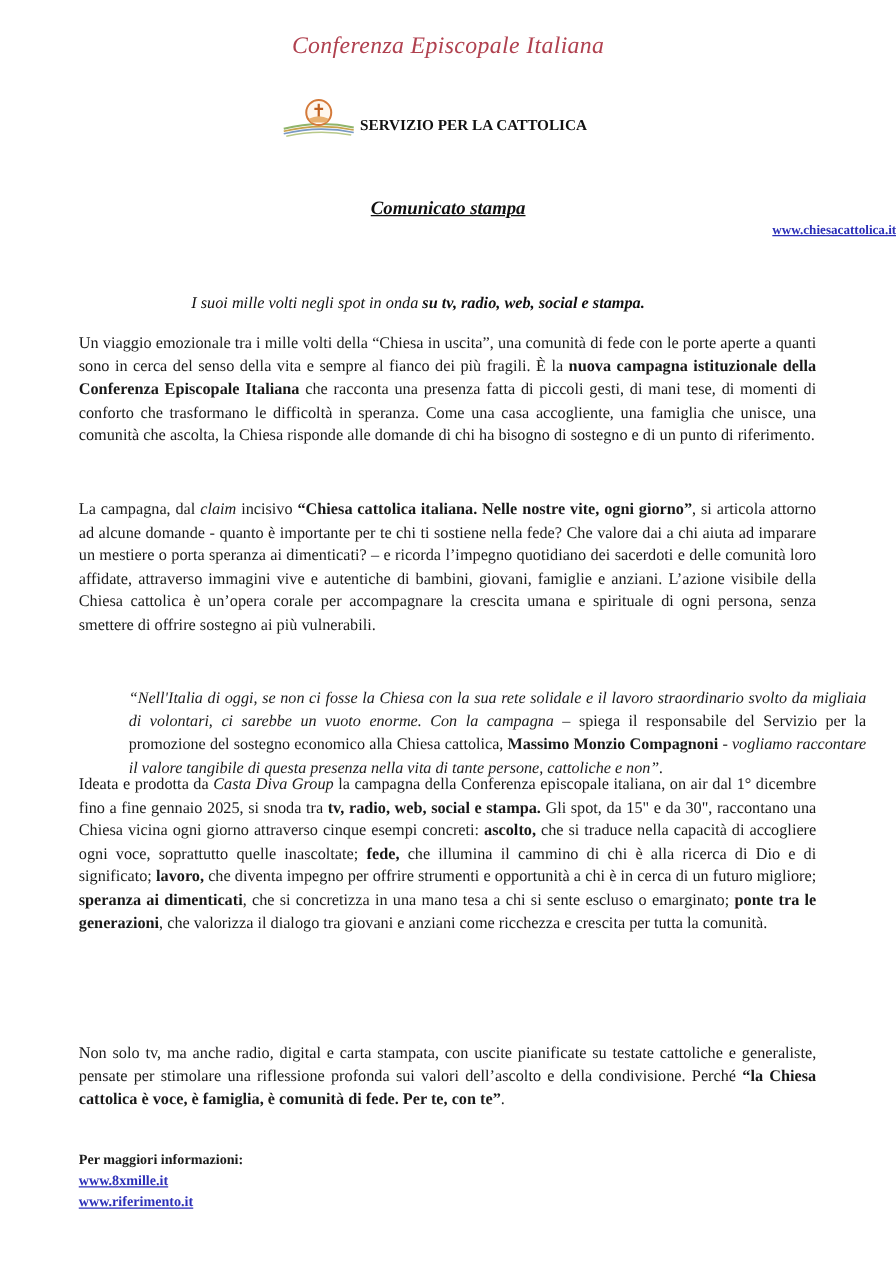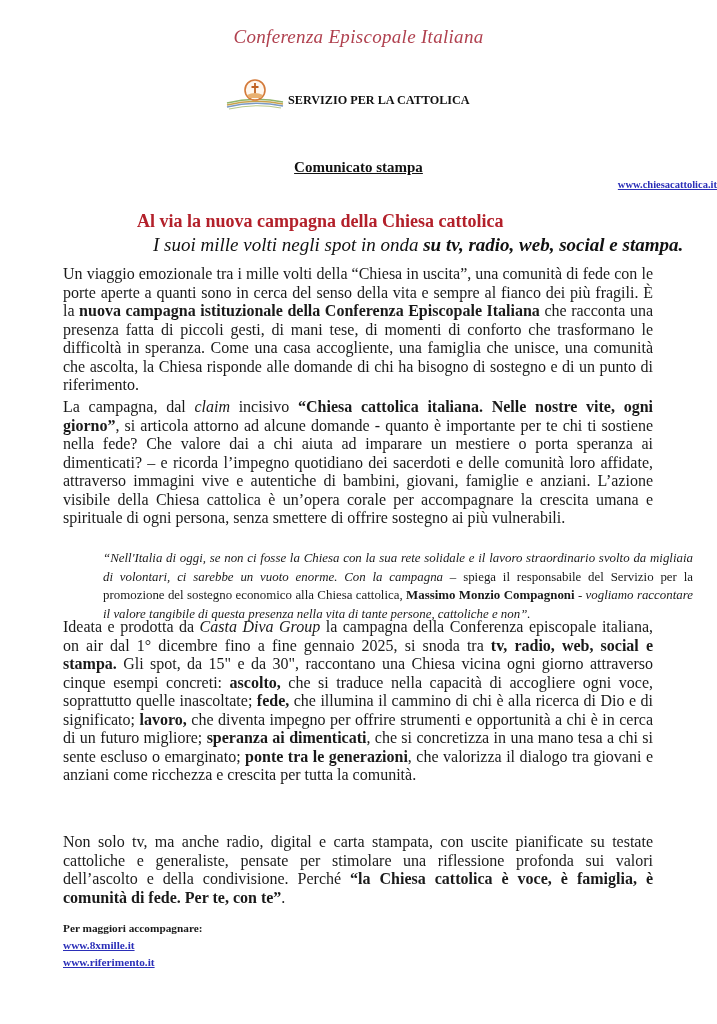--- a/index.html
+++ b/index.html
@@ -12,31 +12,31 @@
       color: #b0414f; letter-spacing: 0.3px; }
 
     .logo { position: absolute; left: 225px; top: 76px; width: 60px; height: 36px; }
 
     .service { position: absolute; left: 0; width: 717px; text-align: center;
       font-weight: bold; font-size: 12.2px; color: #111; }
     .service.l1 { top: 93px; left: 288px; width: auto; text-align: left; }
     .service.l2 { top: 117px; left: 148px; width: auto; text-align: left; }
 
     .comunicato { position: absolute; top: 159px; left: 0; width: 717px; text-align: center;
-      font-weight: bold; font-size: 15px; text-decoration: underline; color: #111; }
+      font-weight: bold; font-size: 15px; text-decoration: underline; color: #111; font-style: italic; }
     .site-link { position: absolute; top: 179px; left: 0; width: 717px; text-align: right;
       font-weight: bold; font-size: 10.5px; }
     .site-link a, .info a { color: #2b2fb8; text-decoration: underline; }
 
     .headline { position: absolute; top: 211px; left: 137px; font-weight: bold;
       font-size: 18px; color: #b3202a; }
     .subhead { position: absolute; top: 234px; left: 153px; font-style: italic;
-      font-size: 19px; color: #111; }
+      font-size: 13px; color: #111; }
 
-    .para { position: absolute; left: 63px; width: 590px; font-size: 16px;
+    .para { position: absolute; left: 63px; width: 590px; font-size: 13px;
       line-height: 18.5px; text-align: justify; color: #1a1a1a; }
     .p1 { top: 265px; }
     .p2 { top: 398px; }
     .p3 { top: 549px; font-size: 12.9px; margin-left: 40px; }
     .p4 { top: 618px; }
     .p5 { top: 833px; }
 
     .info { position: absolute; left: 63px; top: 920px; font-size: 11.3px; font-weight: bold;
       line-height: 17px; }
     .info div { white-space: nowrap; }
@@ -60,32 +60,31 @@
     </svg>
   </div>
 
   <div class="service l1">SERVIZIO PER LA CATTOLICA</div>
 
   <div class="comunicato">Comunicato stampa</div>
   <div class="site-link">
     <a>www.chiesacattolica.it</a>
   </div>
 
-  <div class="headline">Al via la nuova campagna della Chiesa cattolica</div>
   <div class="subhead"><span>I suoi mille volti negli spot in onda </span><b>su tv, radio, web, social e stampa.</b></div>
 
   <div class="para p1"><span>Un viaggio emozionale tra i mille volti della “Chiesa in uscita”, una comunità di fede con le porte aperte a quanti sono in cerca del senso della vita e sempre al fianco dei più fragili. È la </span><b>nuova campagna istituzionale della Conferenza Episcopale Italiana</b><span> che racconta una presenza fatta di piccoli gesti, di mani tese, di momenti di conforto che trasformano le difficoltà in speranza. Come una casa accogliente, una famiglia che unisce, una comunità che ascolta, la Chiesa risponde alle domande di chi ha bisogno di sostegno e di un punto di riferimento.</span></div>
 
   <div class="para p2"><span>La campagna, dal </span><i>claim</i><span> incisivo </span><b>“Chiesa cattolica italiana. Nelle nostre vite, ogni giorno”</b><span>, si articola attorno ad alcune domande - quanto è importante per te chi ti sostiene nella fede? Che valore dai a chi aiuta ad imparare un mestiere o porta speranza ai dimenticati? – e ricorda l’impegno quotidiano dei sacerdoti e delle comunità loro affidate, attraverso immagini vive e autentiche di bambini, giovani, famiglie e anziani. L’azione visibile della Chiesa cattolica è un’opera corale per accompagnare la crescita umana e spirituale di ogni persona, senza smettere di offrire sostegno ai più vulnerabili.</span></div>
 
   <div class="para p3"><i>“Nell'Italia di oggi, se non ci fosse la Chiesa con la sua rete solidale e il lavoro straordinario svolto da migliaia di volontari, ci sarebbe un vuoto enorme. Con la campagna</i><span> – spiega il responsabile del Servizio per  la promozione del sostegno economico  alla  Chiesa  cattolica, </span><b>Massimo Monzio Compagnoni</b><span> - </span><i>vogliamo raccontare il valore tangibile di questa presenza nella vita di tante persone, cattoliche e non”.</i></div>
 
   <div class="para p4"><span>Ideata e prodotta da </span><i>Casta Diva Group</i><span> la campagna della Conferenza episcopale italiana, on air dal 1° dicembre fino a fine gennaio 2025, si snoda tra </span><b>tv, radio, web, social e stampa.</b><span> Gli spot, da 15" e da 30", raccontano una Chiesa vicina ogni giorno attraverso cinque esempi concreti: </span><b>ascolto,</b><span> che si traduce nella capacità di accogliere ogni voce, soprattutto quelle inascoltate; </span><b>fede,</b><span> che illumina il cammino di chi è alla ricerca di Dio e di significato; </span><b>lavoro,</b><span> che diventa impegno per offrire strumenti e opportunità a chi è in cerca di un futuro migliore; </span><b>speranza ai dimenticati</b><span>, che si concretizza in una mano tesa a chi si sente escluso o emarginato; </span><b>ponte tra le generazioni</b><span>, che valorizza il dialogo tra giovani e anziani come ricchezza e crescita per tutta la comunità.</span></div>
 
   <div class="para p5"><span>Non solo tv, ma anche radio, digital e carta stampata, con uscite pianificate su testate cattoliche e generaliste, pensate per stimolare una riflessione profonda sui valori dell’ascolto e della condivisione. Perché </span><b>“la Chiesa cattolica è voce, è famiglia, è comunità di fede. Per te, con te”</b><span>.</span></div>
 
   <div class="info">
-    <div>Per maggiori accompagnare:</div>
+    <div>Per maggiori informazioni:</div>
     <div><a>www.8xmille.it</a></div>
     <div><a>www.riferimento.it</a></div>
   </div>
 
 </div>
 
 </body></html>

